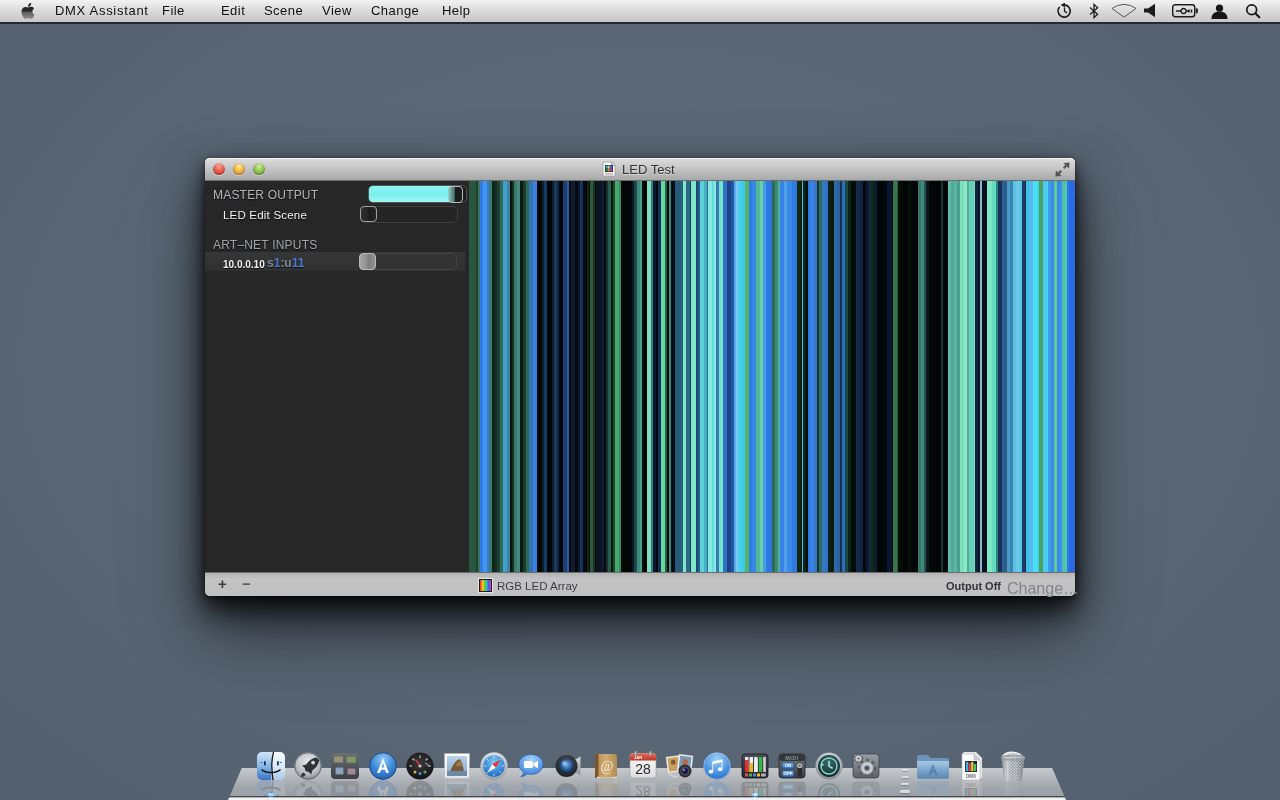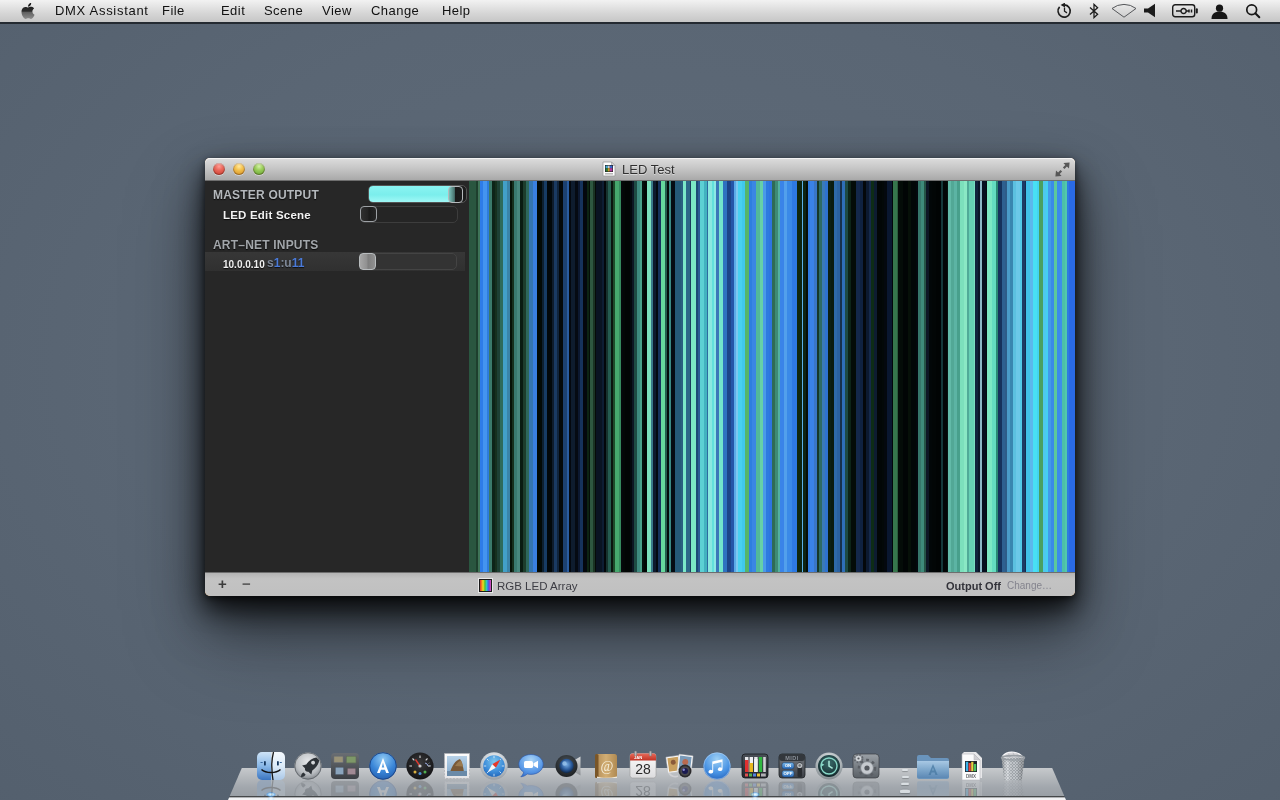--- a/index.html
+++ b/index.html
@@ -6,21 +6,21 @@
 body{font-family:"Liberation Sans",sans-serif;background:radial-gradient(ellipse 950px 650px at 640px 360px,#5f6b79 0%,#5a6674 55%,#535f6d 100%);position:relative}
 .menubar{position:absolute;left:0;top:0;width:1280px;height:24px;background:linear-gradient(#f2f2f2,#d6d6d6 60%,#c6c6c6);border-bottom:2px solid #242a31}
 .mtext{position:absolute;top:0;height:22px;line-height:22px;font-size:13px;color:#111;letter-spacing:.45px}
 .micon{position:absolute;top:3px}
 .window{position:absolute;left:205px;top:158px;width:870px;height:438px;border-radius:5px;box-shadow:0 12px 22px rgba(0,0,0,.66),0 22px 45px rgba(0,0,0,.55),0 40px 80px rgba(0,0,0,.35),0 2px 6px rgba(0,0,0,.55);background:#fdba74}
 .titlebar{position:absolute;left:0;top:0;width:870px;height:23px;border-radius:5px 5px 0 0;background:linear-gradient(#ddd,#c7c7c7 45%,#a9a9a9);border-bottom:1px solid #6e6e6e;box-shadow:inset 0 1px 0 #f2f2f2}
 .title{position:absolute;top:4px;font-size:13px;color:#303030;text-shadow:0 1px 0 rgba(255,255,255,.45)}
 .sidebar{position:absolute;left:0;top:23px;width:264px;height:391px;background:#272727;overflow:hidden}
 .stripes{position:absolute;left:264px;top:23px;width:606px;height:391px}
 .botbar{position:absolute;left:0;top:414px;width:870px;height:24px;border-radius:0 0 5px 5px;background:linear-gradient(#b4b4b4,#c3c3c3 25%,#c0c0c0);border-top:1px solid #6e6e6e}
-.slabel{position:absolute;font-weight:bold;font-size:12px;letter-spacing:.2px;text-shadow:0 1px 1px rgba(0,0,0,.8)}
+.slabel{position:absolute;font-weight:normal;font-size:12px;letter-spacing:.2px;text-shadow:0 1px 1px rgba(0,0,0,.8)}
 .dock{position:absolute;left:0;top:720px;width:1280px;height:80px}
 </style></head>
 <body>
 
 <div class="menubar">
  <svg class="micon" style="left:20px;top:3px" width="16" height="16" viewBox="0 0 24 24">
   <defs>
         <linearGradient id="apg" x1="0" y1="0" x2="0" y2="1">
           <stop offset="0" stop-color="#141414"></stop>
           <stop offset=".52" stop-color="#2e2e2e"></stop>
@@ -308,21 +308,21 @@
         <rect x="596" width="2" y="0" height="391" fill="#52c8ac"></rect>
         <rect x="598" width="2" y="0" height="391" fill="#2e7ae0"></rect>
         <rect x="600" width="6" y="0" height="391" fill="#2a6ae4"></rect>
       </svg></div>
  <div class="botbar">
   <span style="position:absolute;left:13px;top:2px;font-size:15px;font-weight:bold;color:#3c3c3c">+</span>
   <span style="position:absolute;left:37px;top:2px;font-size:15px;font-weight:bold;color:#5a5a5a">−</span>
   <div style="position:absolute;left:274px;top:6px;width:13px;height:13px;border:1.5px solid #1a1a1a;outline:1px solid #e8e8e8;background:linear-gradient(90deg,#e03030 0%,#f08020 14%,#f0e020 28%,#50c030 45%,#30c8c8 60%,#3868e8 74%,#9040d0 87%,#e050b0 100%)"></div>
   <span style="position:absolute;left:292px;top:6.5px;font-size:11.5px;color:#3d3d44">RGB LED Array</span>
   <span style="position:absolute;left:741px;top:7px;font-size:11px;font-weight:bold;color:#33333a">Output Off</span>
-  <span style="position:absolute;left:802px;top:7px;font-size:10px;color:#84848e">Change…</span>
+  <span style="position:absolute;left:802px;top:7px;font-size:16px;color:#84848e">Change…</span>
  </div>
 </div>
 
 <div class="dock">
  <div style="position:absolute;left:228px;top:47.5px;width:838px;height:32.5px;clip-path:polygon(14px 0,824px 0,838px 32.5px,0 32.5px);background:linear-gradient(#c6c9cc,#b4b8bc 30%,#a2a7ad 60%,#9aa0a6 86%,#3c3e40 88%,#55585a 91%,#eef0f2 93%,#f4f5f6 100%)"></div>
 <div style="position:absolute;left:257.0px;top:32px;width:28px;height:28px"><svg width="28" height="28" viewBox="0 0 28 28">
         <defs>
 <linearGradient id="fl" x1="0" y1="0" x2="0" y2="1">
             <stop offset="0" stop-color="#cfe4f7"></stop>
             <stop offset=".5" stop-color="#89b8e8"></stop>

